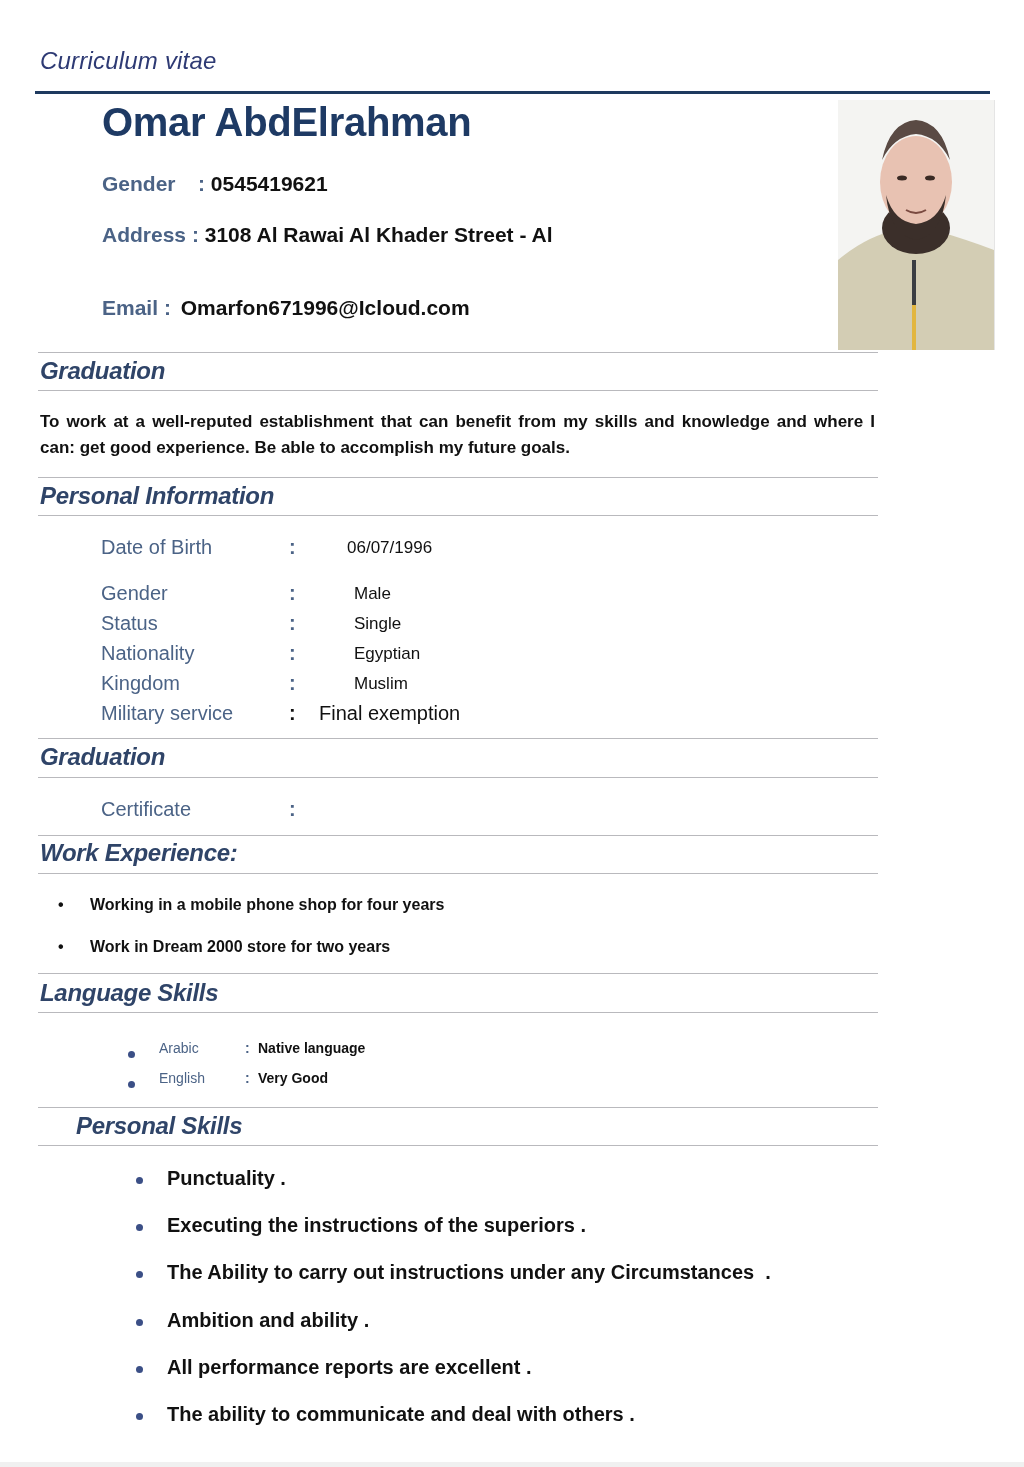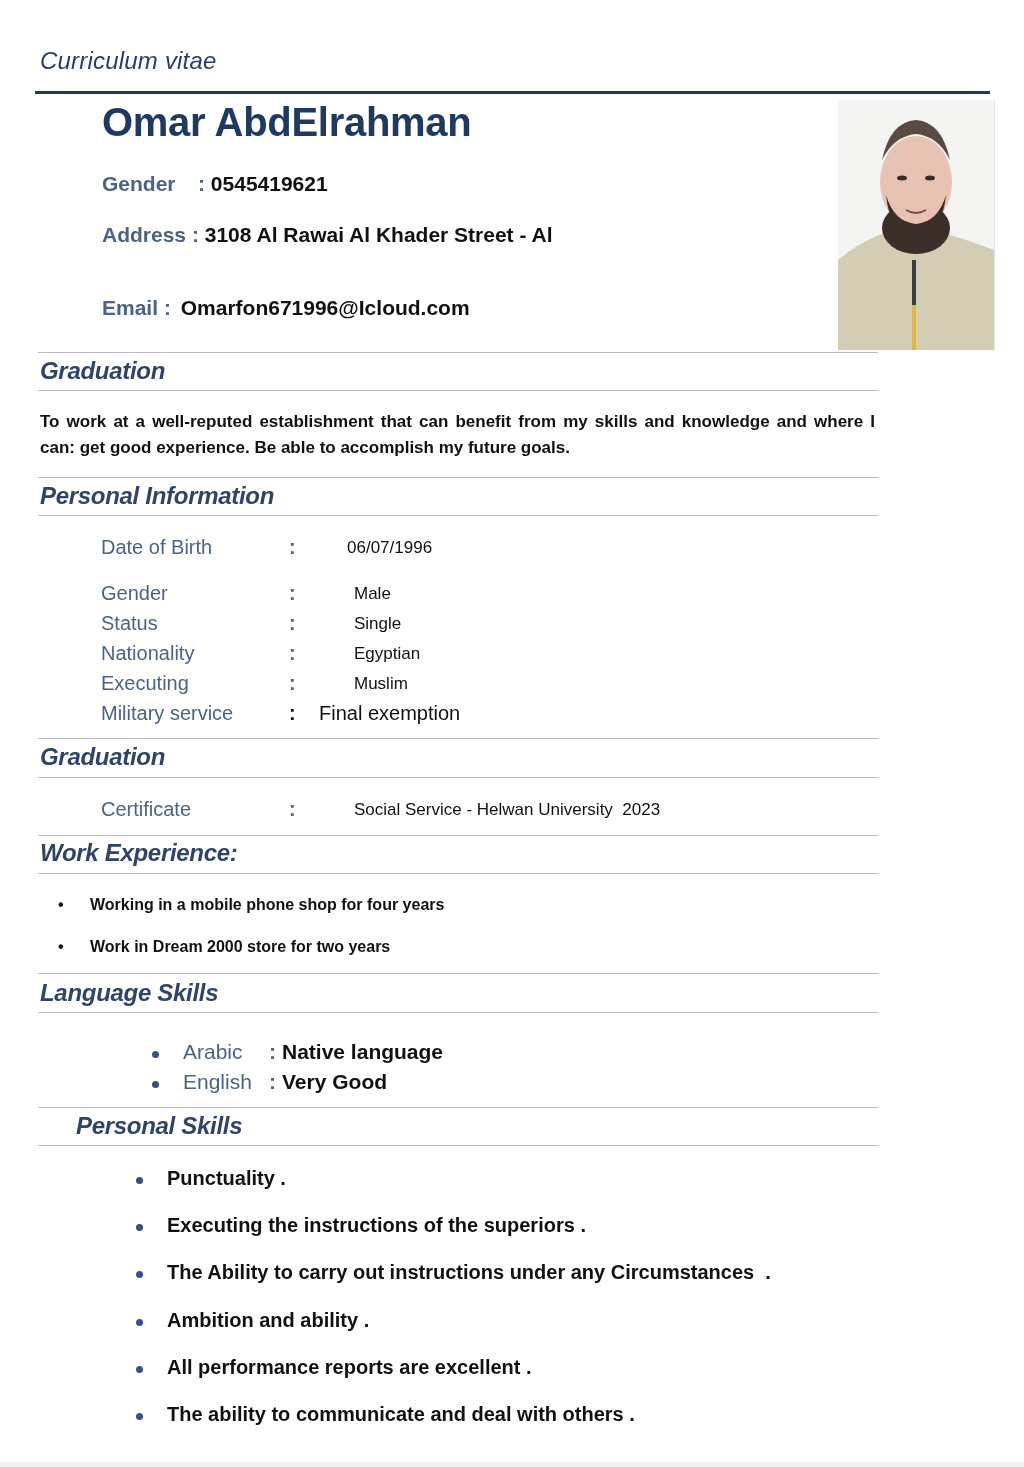--- a/index.html
+++ b/index.html
@@ -38,21 +38,21 @@
       left: 40px; top: 409px; width: 835px; font-size: 17px; font-weight: bold;
       line-height: 26px; text-align: justify; color: #111;
     }
     .pi-row { left: 89px; width: 700px; height: 30px; font-size: 20px; }
     .pi-row .lbl { position: absolute; left: 12px; top: 0; color: #4b6386; font-weight: normal; }
     .pi-row .colon { position: absolute; left: 200px; top: 0; color: #4b6386; font-weight: bold; }
     .pi-row .v { position: absolute; top: 2px; font-size: 17px; font-weight: normal; color: #111; }
     .work-item { left: 58px; font-size: 16px; font-weight: bold; }
     .work-item .dot { position: absolute; left: 0; top: 0; }
     .work-item .t { position: absolute; left: 32px; top: 0; white-space: nowrap; }
-    .lang-row { left: 152px; font-size: 21px; height: 30px; text-align: right; }
+    .lang-row { left: 128px; font-size: 14px; height: 30px; text-align: right; }
     .bullet-blue {
       position: absolute; left: 0; width: 7px; height: 7px; border-radius: 50%;
       background: #3b4f86;
     }
     .skill { left: 136px; font-size: 20px; font-weight: bold; white-space: nowrap; }
     .skill .t { position: absolute; left: 31px; top: 0; }
     .footer-rule { left: 0; top: 1462px; width: 1024px; height: 5px; background: #f0f0f0; }
   </style>
 </head>
 <body>
@@ -125,37 +125,36 @@
   <span class="lbl">Status</span>
   <span class="colon">:</span>
   <span class="v" style="left:265px;">Single</span>
 </div>
 <div class="abs pi-row" style="top:642px;">
   <span class="lbl">Nationality</span>
   <span class="colon">:</span>
   <span class="v" style="left:265px;">Egyptian</span>
 </div>
 <div class="abs pi-row" style="top:672px;">
-  <span class="lbl">Executing</span>
+  <span class="lbl">Kingdom</span>
   <span class="colon">:</span>
   <span class="v" style="left:265px;">Muslim</span>
 </div>
 <div class="abs pi-row" style="top:702px;">
   <span class="lbl">Military service</span>
   <span class="colon" style="color:#111;">:</span>
   <span class="v" style="left:230px; top:0; font-size:20px;">Final exemption</span>
 </div>
 
 <div class="abs rule" style="top:738px;"></div>
 <div class="abs section-heading" style="top:743px;">Graduation</div>
 <div class="abs rule" style="top:777px;"></div>
 <div class="abs pi-row" style="top:798px;">
   <span class="lbl">Certificate</span>
   <span class="colon">:</span>
-  <span class="v" style="left:265px; white-space:pre;">Social Service - Helwan University  2023</span>
 </div>
 
 <div class="abs rule" style="top:835px;"></div>
 <div class="abs section-heading" style="top:839px;">Work Experience:</div>
 <div class="abs rule" style="top:873px;"></div>
 
 <div class="abs work-item" style="top:896px;">
   <span class="dot">•</span>
   <span class="t">Working in a mobile phone shop for four years</span>
 </div>

